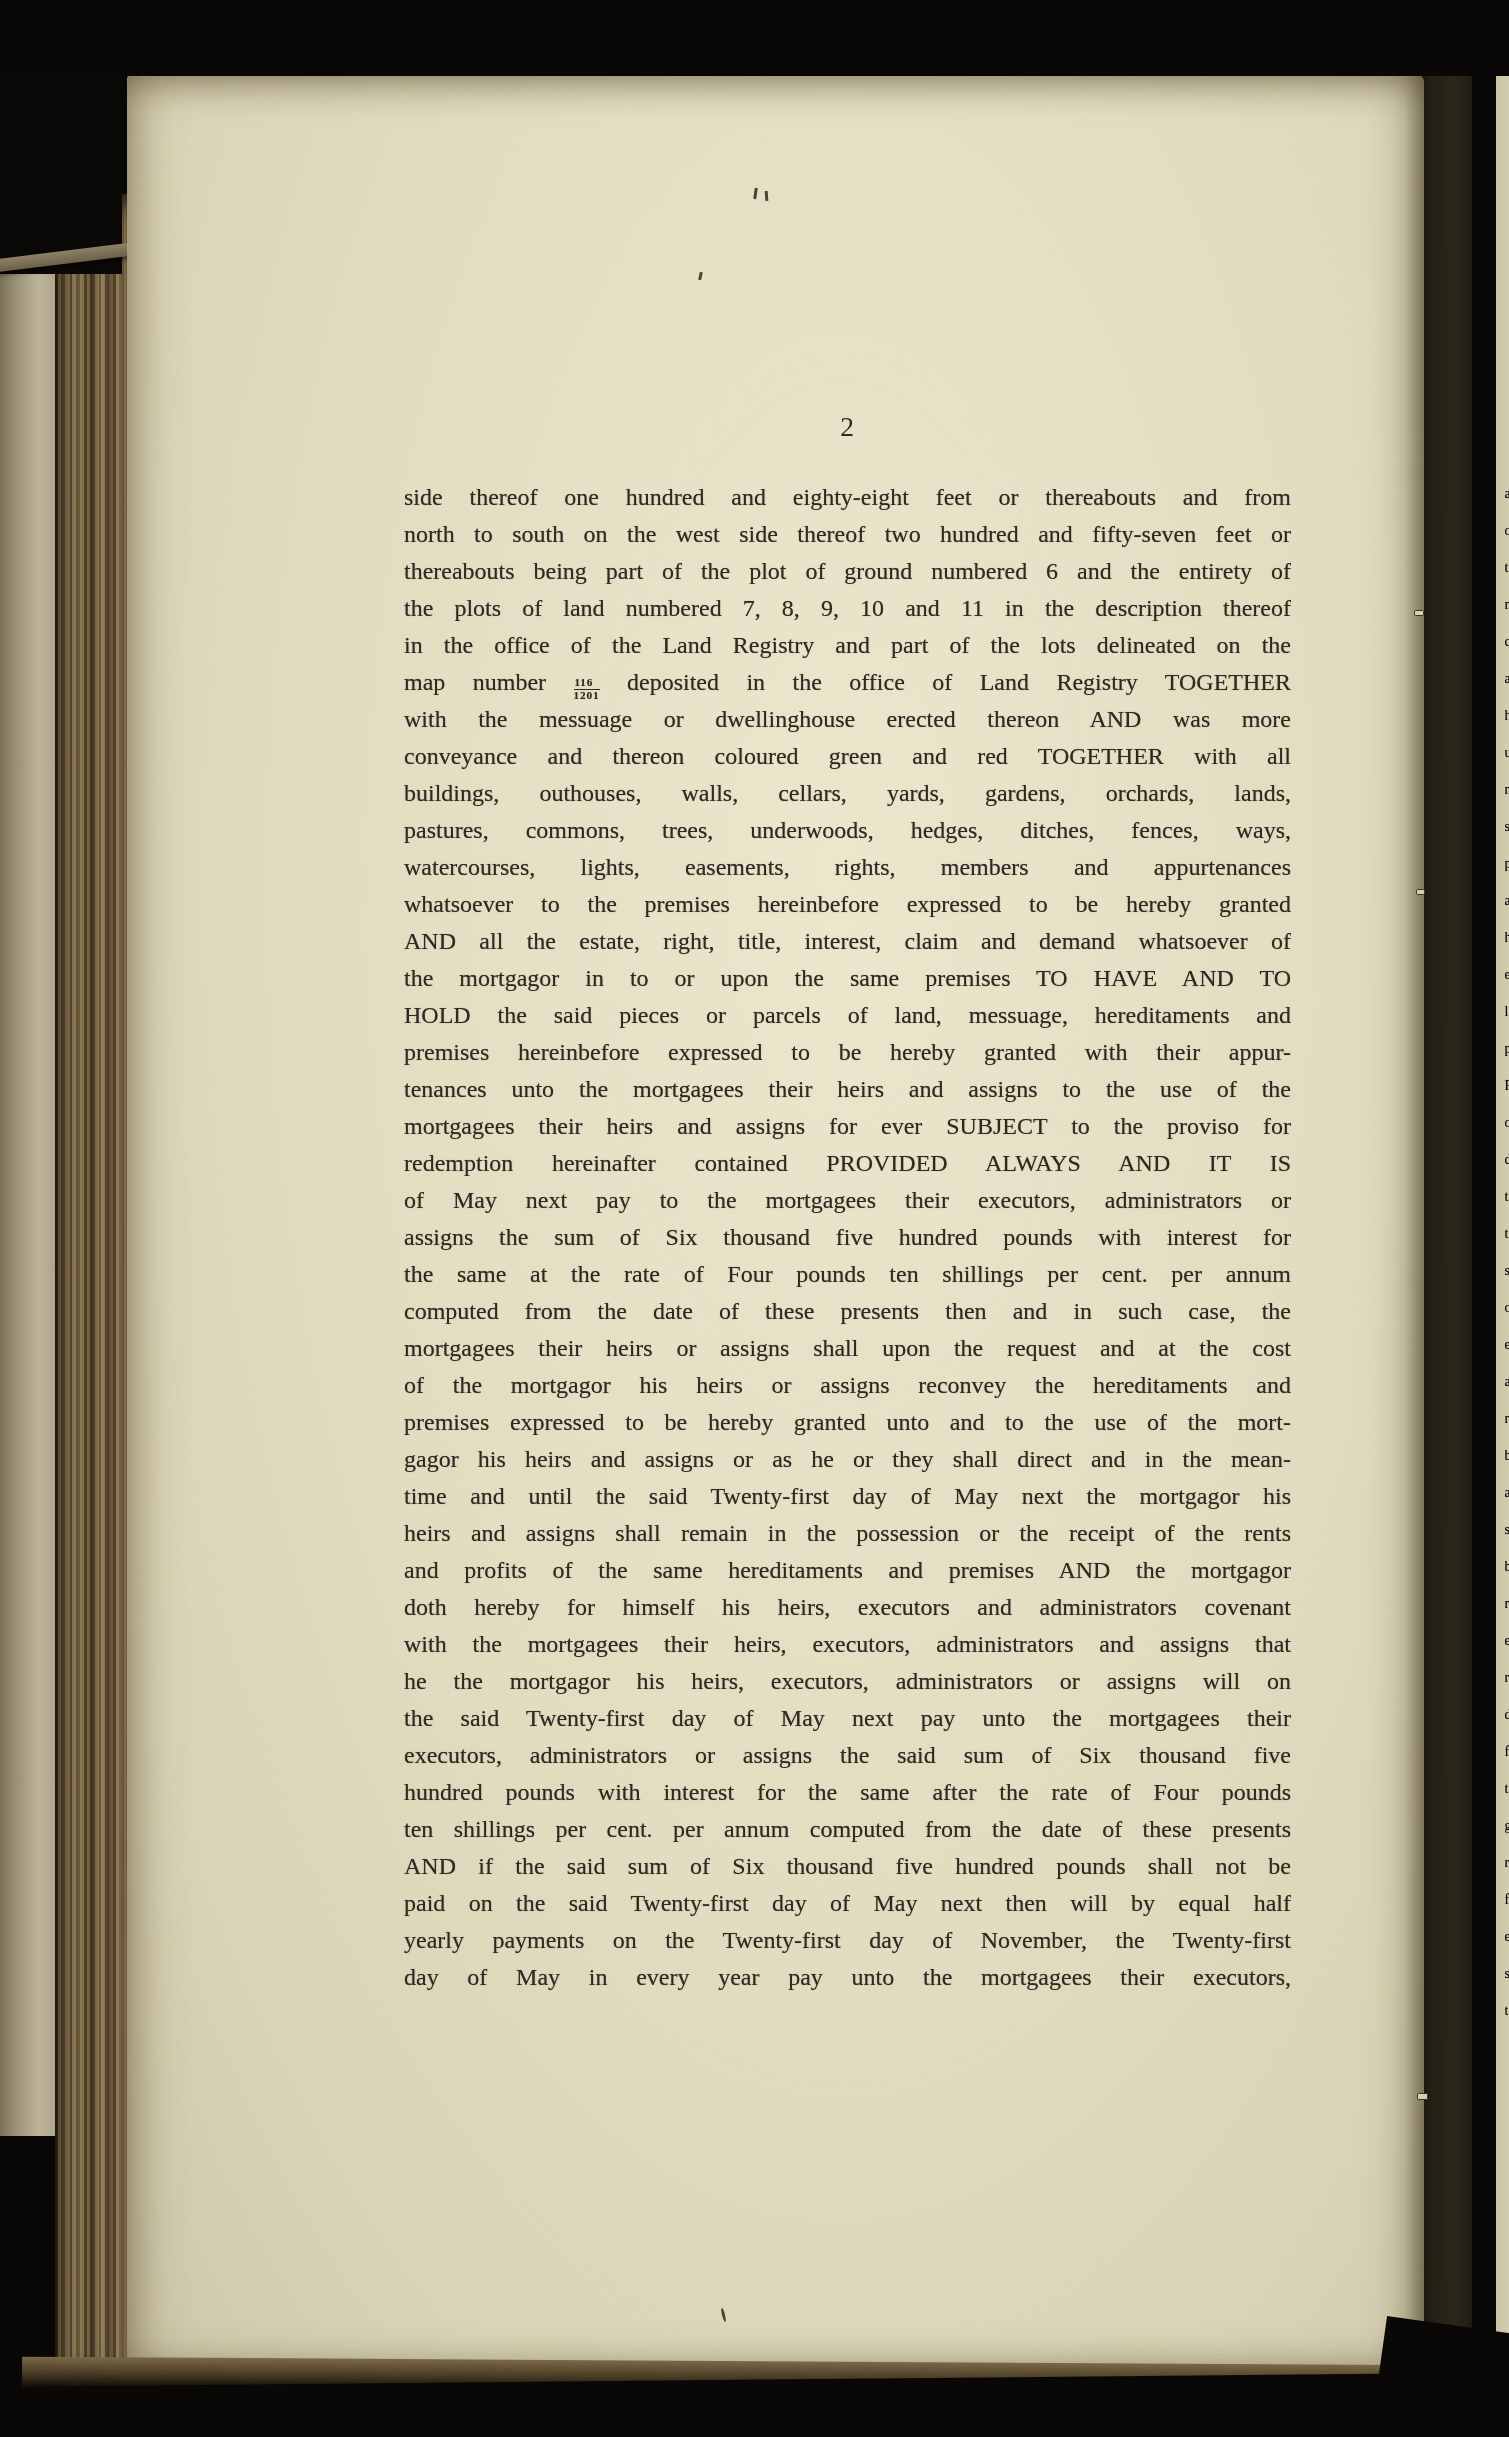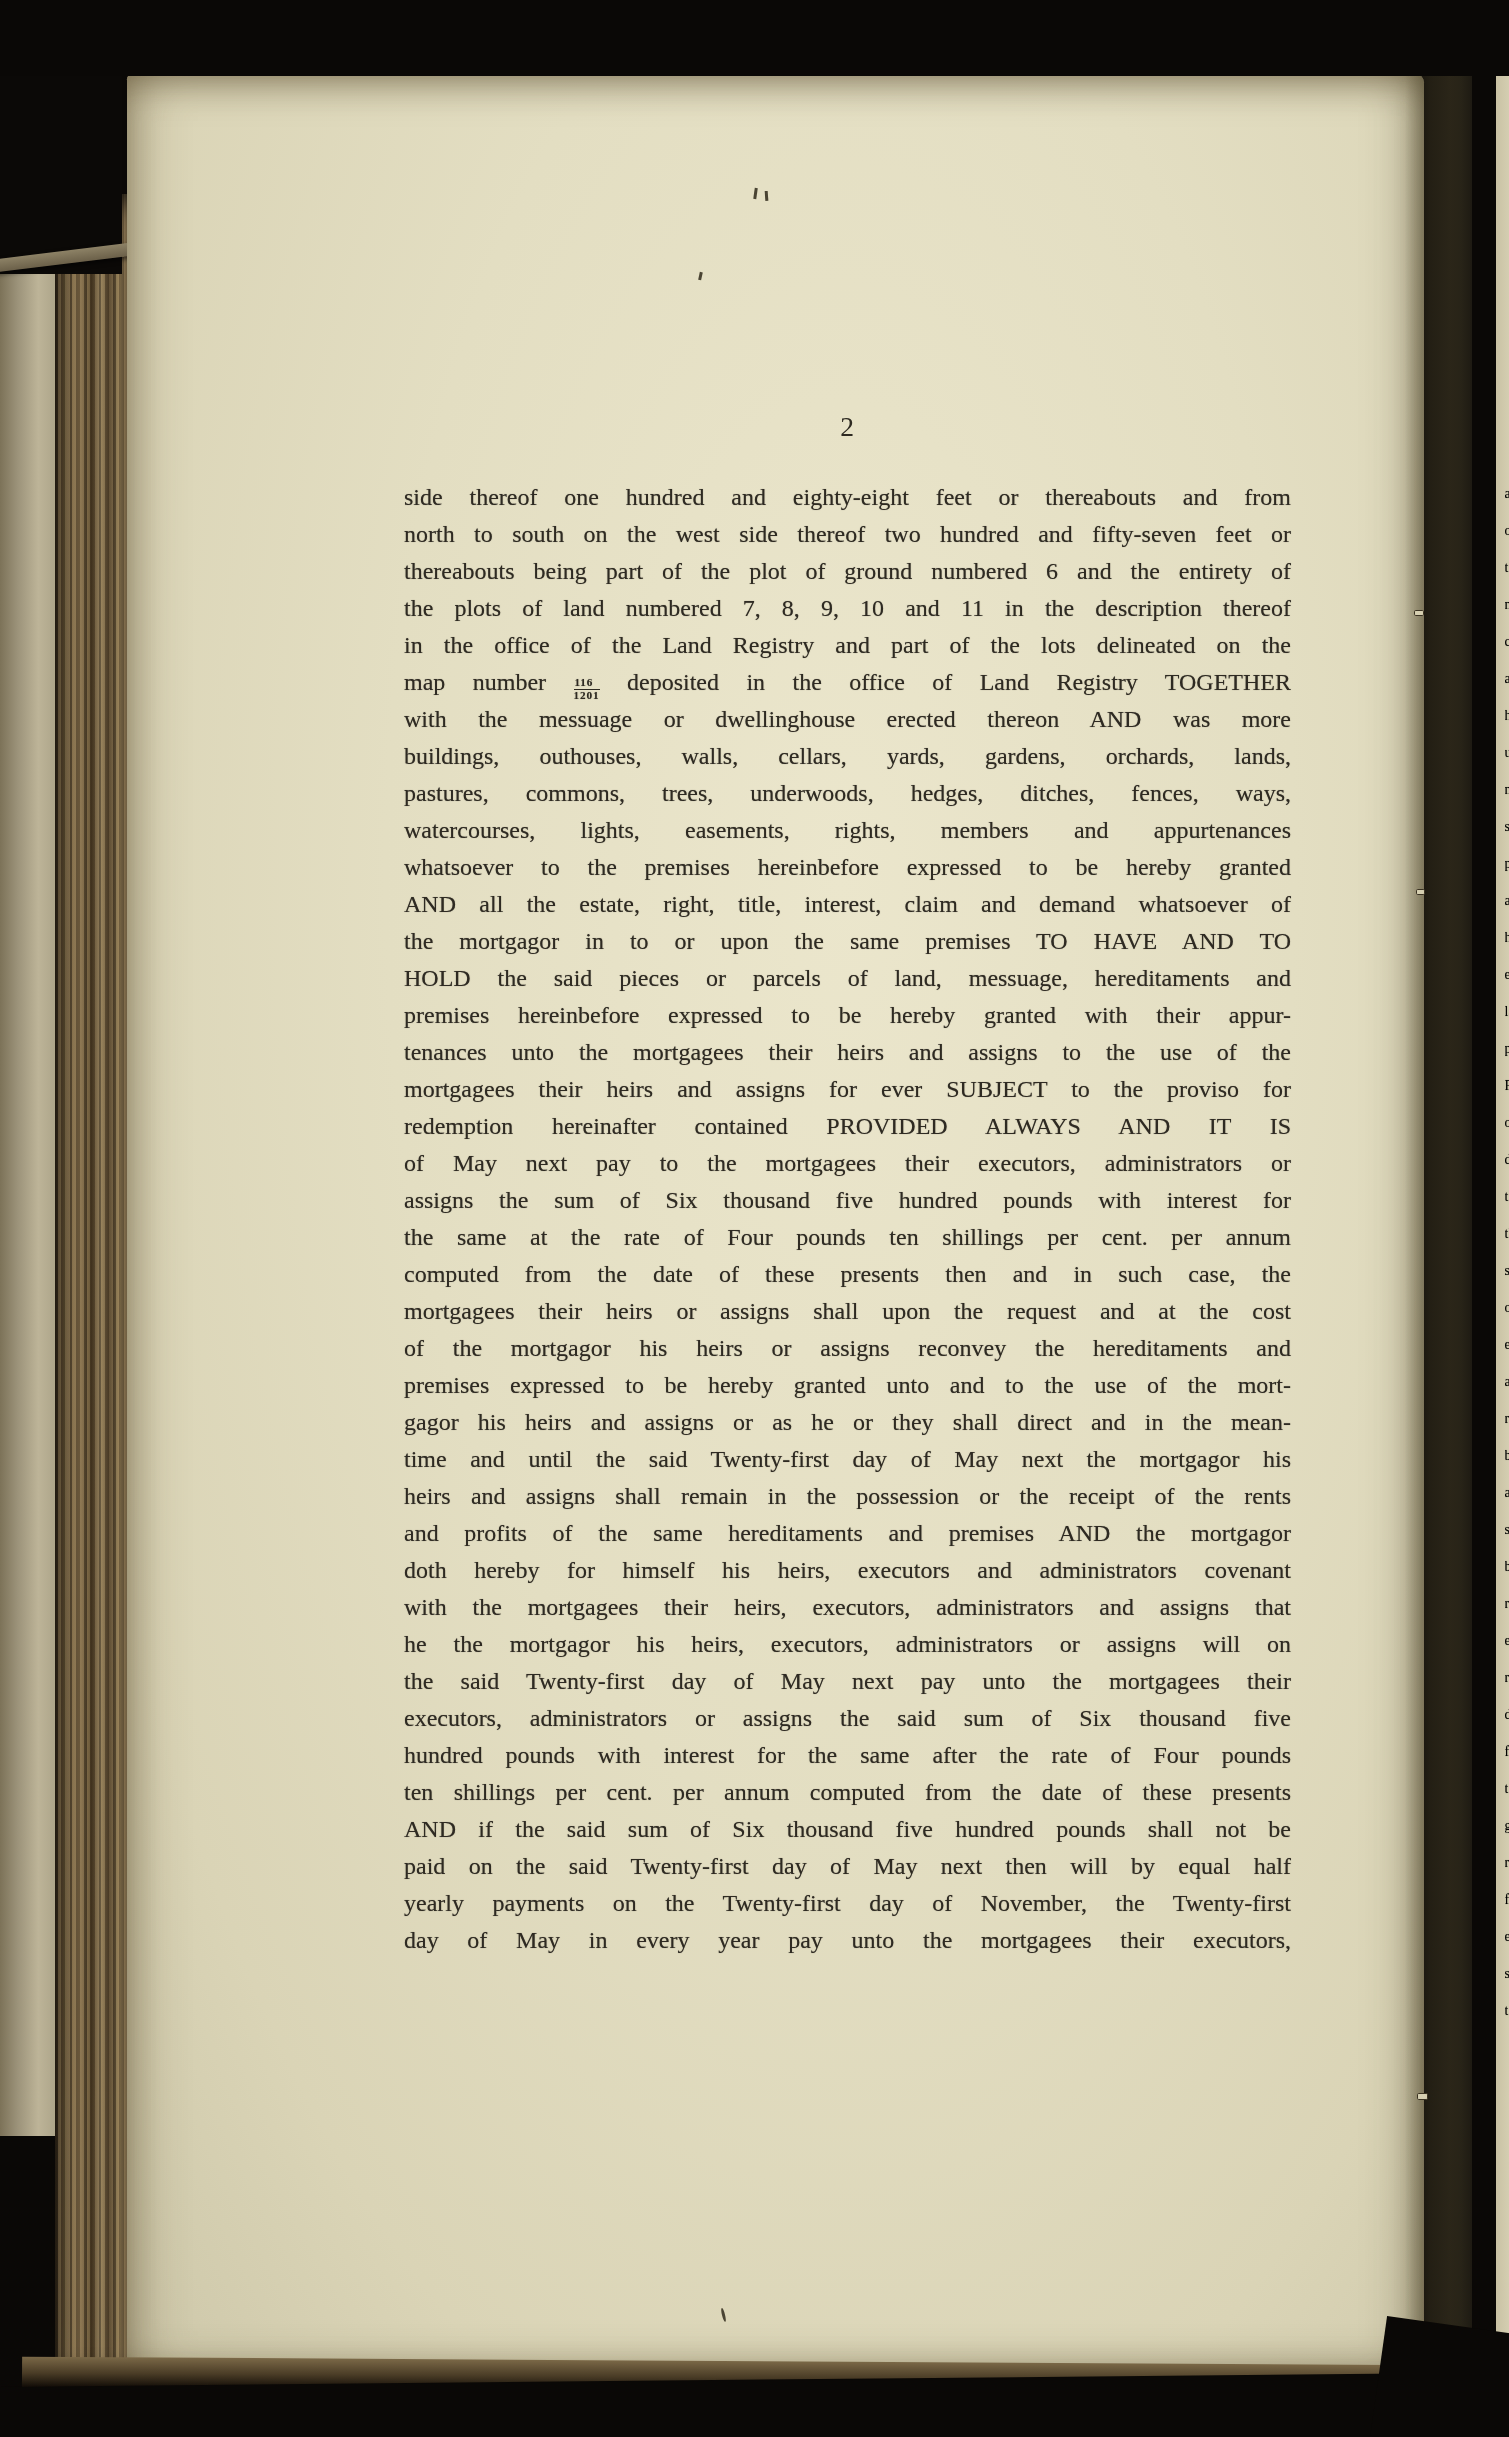--- a/index.html
+++ b/index.html
@@ -133,20 +133,21 @@
         <div class="line">the plots of land numbered 7, 8, 9, 10 and 11 in the description thereof</div>
         <div class="line">in the office of the Land Registry and part of the lots delineated on the</div>
       </div>
     <div class="line frac-line">
       <span>map number</span>
       <span class="frac"><span class="num">116</span><span class="den">1201</span></span>
       <span>deposited in the office of Land Registry TOGETHER</span>
     </div>
     <div>
         <div class="line">with the messuage or dwellinghouse erected thereon AND was more</div>
+        <div class="line">conveyance and thereon coloured green and red TOGETHER with all</div>
         <div class="line">buildings, outhouses, walls, cellars, yards, gardens, orchards, lands,</div>
         <div class="line">pastures, commons, trees, underwoods, hedges, ditches, fences, ways,</div>
         <div class="line">watercourses, lights, easements, rights, members and appurtenances</div>
         <div class="line">whatsoever to the premises hereinbefore expressed to be hereby granted</div>
         <div class="line">AND all the estate, right, title, interest, claim and demand whatsoever of</div>
         <div class="line">the mortgagor in to or upon the same premises TO HAVE AND TO</div>
         <div class="line">HOLD the said pieces or parcels of land, messuage, hereditaments and</div>
         <div class="line">premises hereinbefore expressed to be hereby granted with their appur-</div>
         <div class="line">tenances unto the mortgagees their heirs and assigns to the use of the</div>
         <div class="line">mortgagees their heirs and assigns for ever SUBJECT to the proviso for</div>

